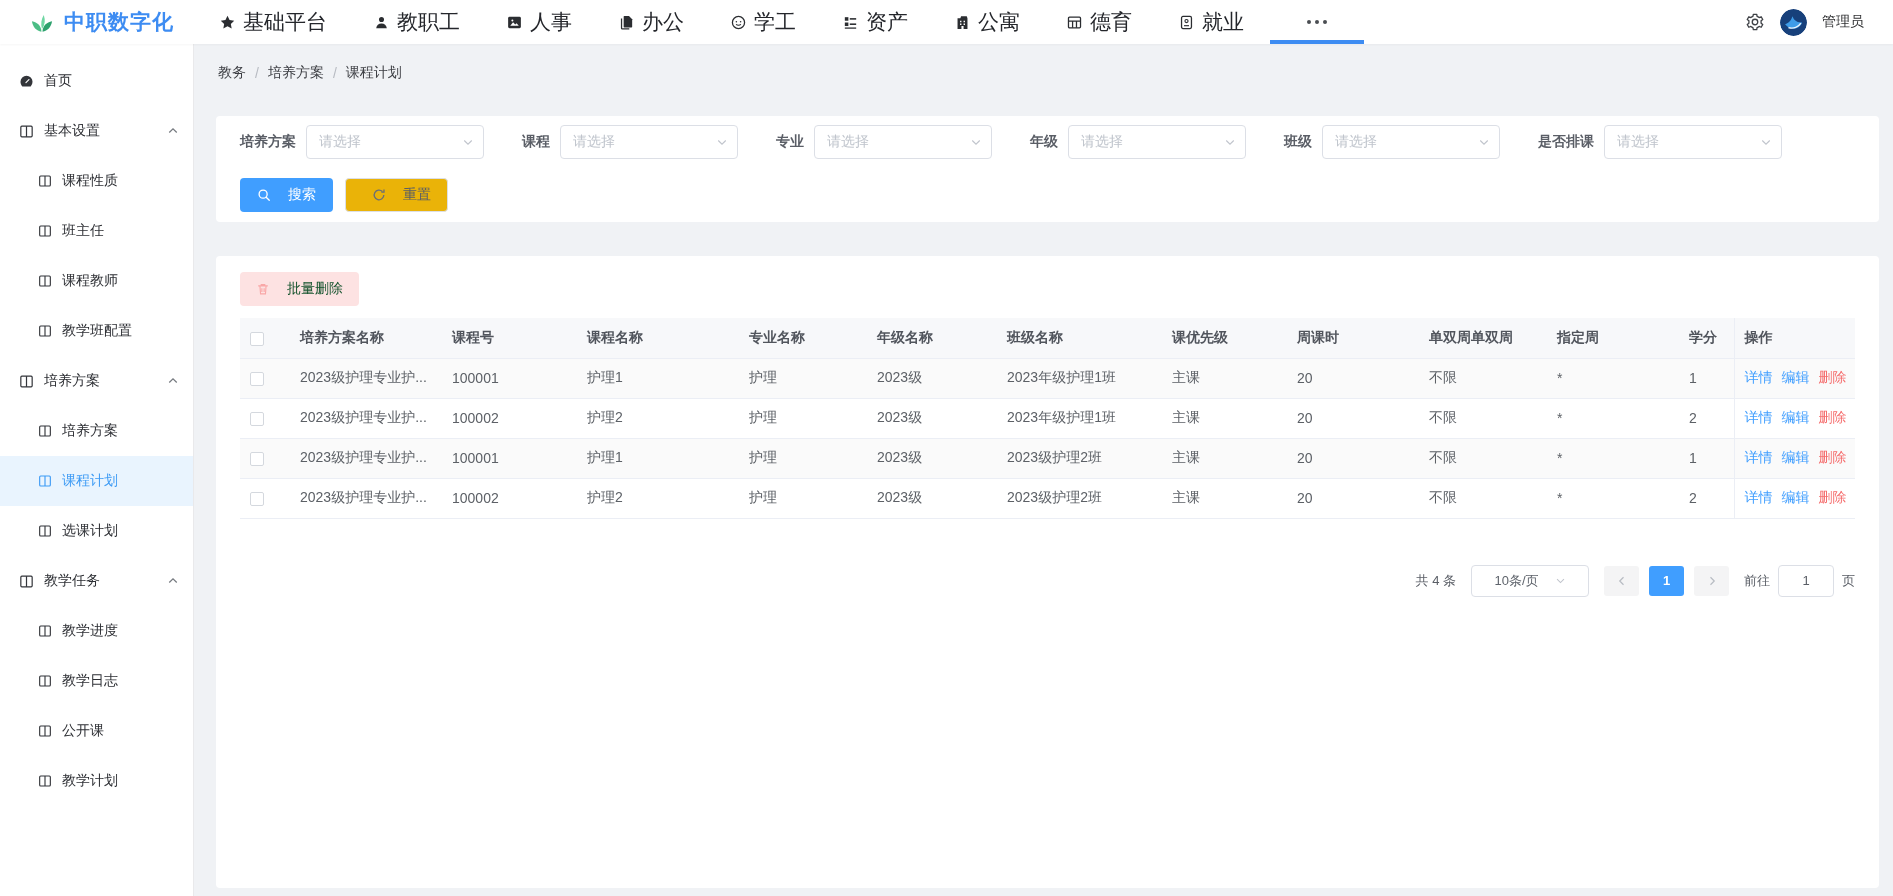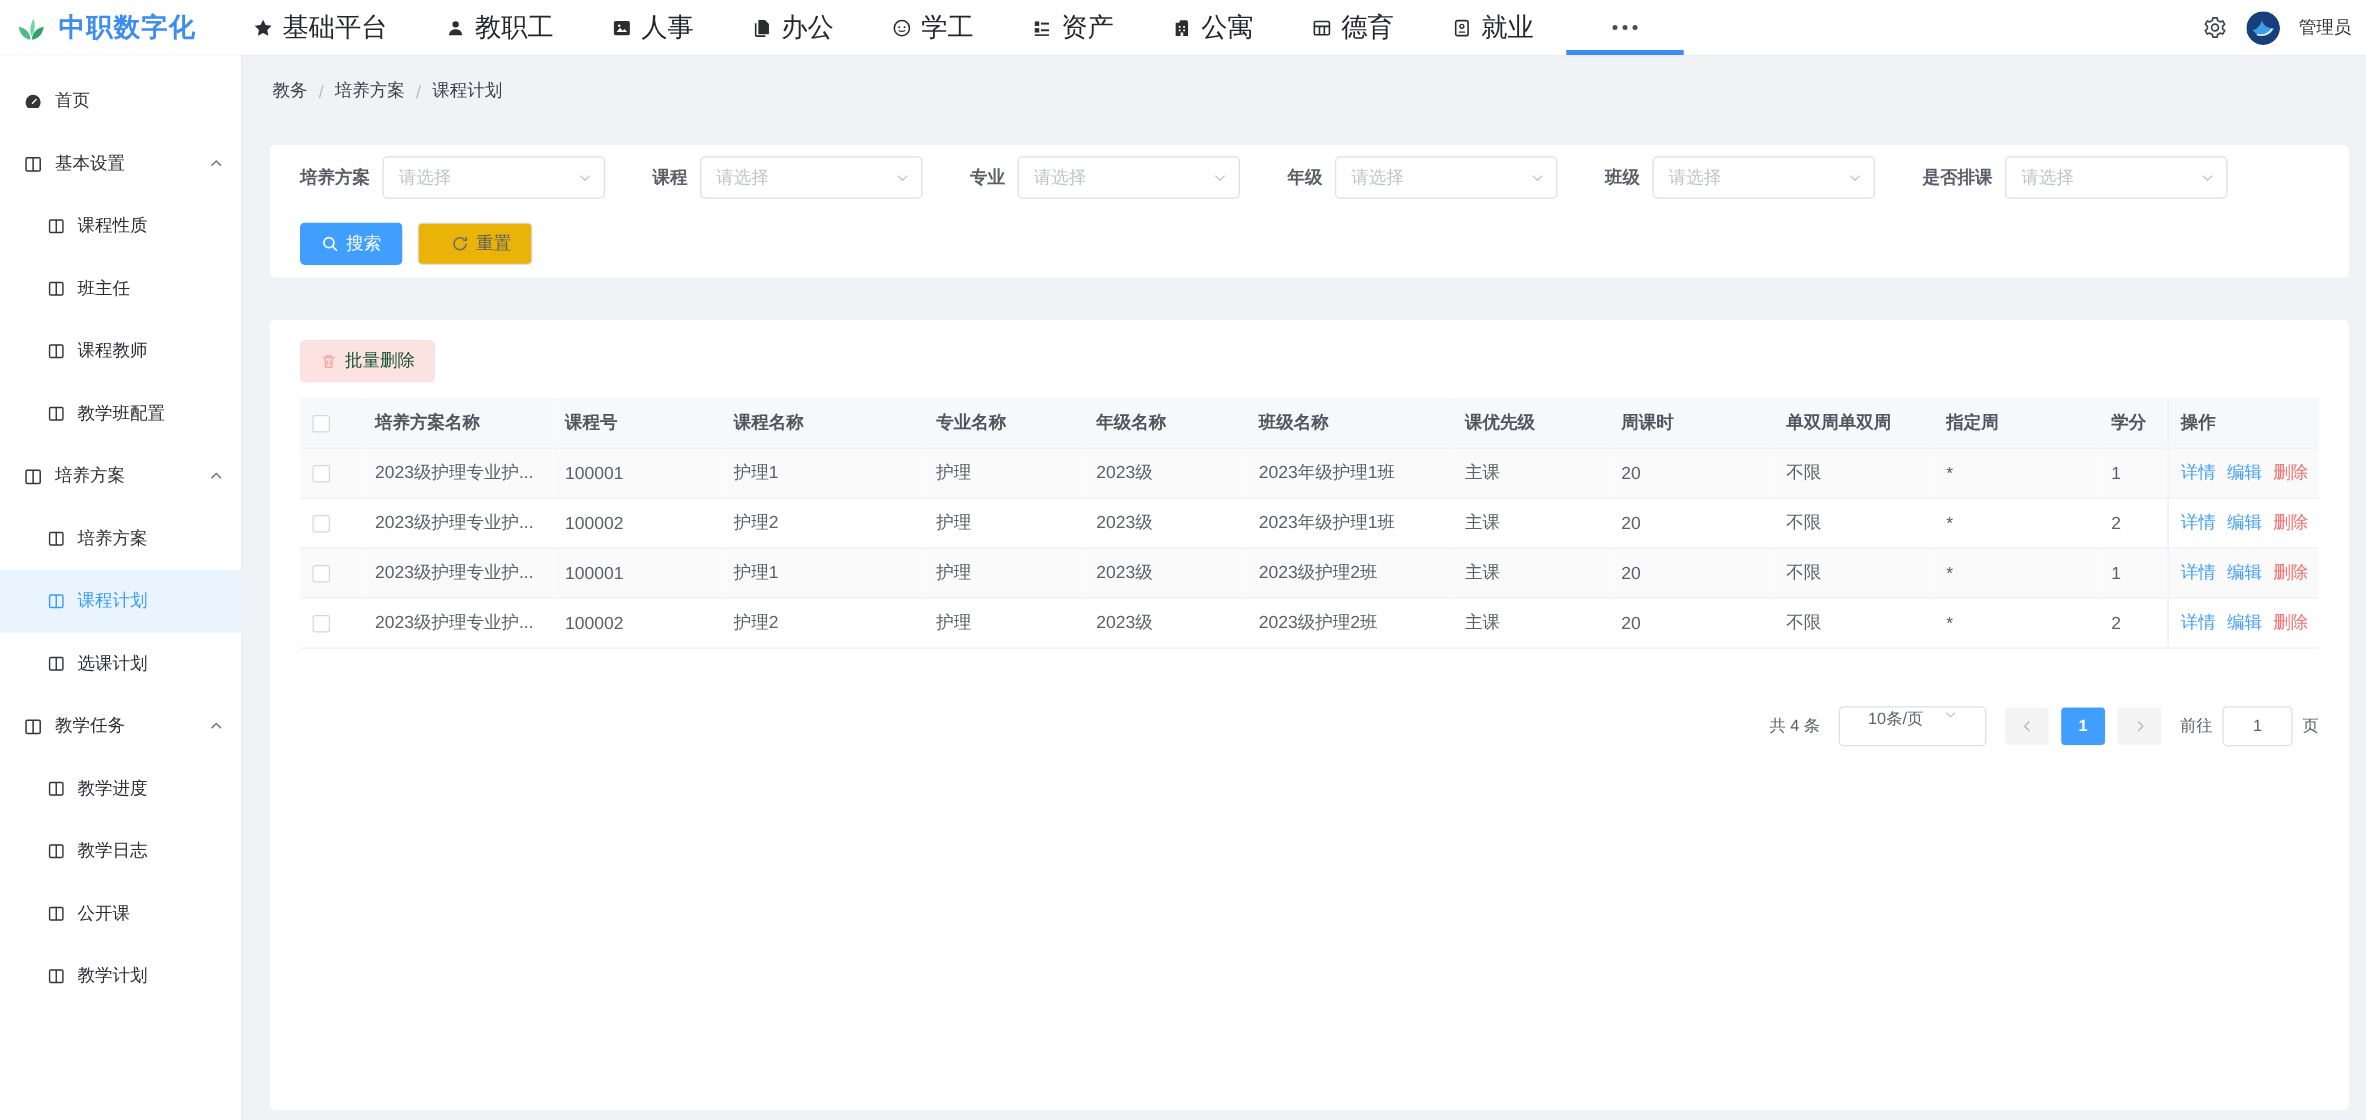--- a/index.html
+++ b/index.html
@@ -1,20 +1,20 @@
 <!DOCTYPE html>
 <html><head>
 <meta charset="utf-8">
 <style>
   * { margin:0; padding:0; box-sizing:border-box; }
   html,body { width:1893px; height:896px; overflow:hidden; }
   body { font-family:"Liberation Sans","DejaVu Sans",sans-serif; font-size:14px; color:#303133; background:#f0f2f5; }
 
   
-  .topbar { height:44px; background:#fff; display:flex; align-items:center; padding:0 12px; position:relative; z-index:5; box-shadow:0 1px 2px rgba(0,0,0,.04);font-family:Liberation Mono, monospace; }
+  .topbar { height:44px; background:#fff; display:flex; align-items:center; padding:0 29px; position:relative; z-index:5; box-shadow:0 1px 2px rgba(0,0,0,.04);font-family:Liberation Mono, monospace; }
   .brand { display:flex; align-items:center; gap:9px; margin-right:22px; }
   .brand-name { font-size:21px; font-weight:bold; color:#3d8cf2; letter-spacing:1px; white-space:nowrap; }
   .topnav { display:flex; align-items:stretch; height:44px; }
   .nav-item { display:flex; align-items:center; gap:7px; padding:0 23px; font-size:21px; color:#24262b; cursor:pointer; position:relative; white-space:nowrap; }
   .nav-item svg { flex:none; }
   .nav-more { padding:0 40px; }
   .nav-item.active::after { content:""; position:absolute; left:3px; right:3px; bottom:0; height:4px; background:#3d8cf2; }
   .dots { display:flex; gap:4px; }
   .dots i { width:4px; height:4px; border-radius:50%; background:#4a4d52; }
   .top-right { margin-left:auto; display:flex; align-items:center; gap:15px; }
@@ -36,39 +36,39 @@
   .breadcrumb { display:flex; align-items:center; gap:9px; font-size:14px; color:#3c3e43; margin-left:2px; }
   .bc-sep { color:#b7bbc2; }
 
   .filter-card { background:#fff; border-radius:4px; margin-top:34px; padding:9px 24px 10px; flex:none; }
   .filter-row { display:flex; align-items:center; gap:38px; }
   .filter-field { display:flex; align-items:center; }
   .filter-label { font-weight:bold; color:#5a5e66; margin-right:10px; white-space:nowrap; }
   .select-box { width:178px; height:34px; border:1px solid #dcdfe6; border-radius:4px; background:#fff; display:flex; align-items:center; justify-content:space-between; padding:0 9px 0 12px; cursor:pointer; }
   .placeholder { color:#bfc4cc; font-size:14px; }
   .filter-actions { margin-top:19px; display:flex; gap:12px; }
-  .btn { height:34px; border-radius:4px; display:inline-flex; align-items:center; gap:6px; padding:0 16px; font-size:14px; cursor:pointer; border:1px solid transparent; white-space:nowrap; }
+  .btn { height:34px; border-radius:4px; display:inline-flex; align-items:center; gap:17px; padding:0 16px; font-size:14px; cursor:pointer; border:1px solid transparent; white-space:nowrap; }
   .btn-primary { background:#409EFF; color:#fff; }
   .btn-plain { background:#eab308; border-color:#dcdfe6; color:#5a5e66;padding-left:26px; }
 
   .table-card { background:#fff; border-radius:4px; margin-top:34px; padding:16px 24px; flex:1; display:flex; flex-direction:column; overflow:hidden; }
   .btn-danger-disabled { background:#fde2e2; color:#14532d; border:none; cursor:not-allowed; align-self:flex-start; }
 
   table { width:100%; border-collapse:collapse; table-layout:fixed; margin-top:12px; font-size:14px; }
   thead th { background:#f7f8fa; font-weight:bold; color:#51555d; text-align:left; height:40px; padding:0 10px; border-bottom:1px solid #ebeef5; overflow:hidden; white-space:nowrap; }
   tbody td { height:40px; padding:0 10px; border-bottom:1px solid #ebeef5; color:#5c6066; overflow:hidden; white-space:nowrap; }
   tr.striped td { background:#fafafa; }
   .op-col { border-left:1px solid #ebeef5; }
   .checkbox { width:14px; height:14px; border:1px solid #d4d8de; border-radius:2px; background:#fff; display:inline-block; vertical-align:middle; cursor:pointer; }
   .lnk { margin-right:9px; cursor:pointer; text-decoration:none; }
   .lnk-blue { color:#409EFF; }
   .lnk-red { color:#F56C6C; }
 
   .pagination { display:flex; align-items:center; justify-content:flex-end; gap:15px; margin-top:46px; color:#5a5e66; font-size:13px; }
-  .page-size-select { width:118px; height:32px; border:1px solid #dcdfe6; border-radius:4px; display:flex; align-items:flex-start; justify-content:center; gap:16px; color:#5f646c; cursor:pointer; background:#fff; }
+  .page-size-select { width:118px; height:32px; border:1px solid #dcdfe6; border-radius:4px; display:flex; align-items:center; justify-content:center; gap:16px; color:#5f646c; cursor:pointer; background:#fff; }
   .pager { display:flex; align-items:center; gap:10px; }
   .page-btn { width:35px; height:30px; background:#f4f4f5; border-radius:3px; display:flex; align-items:center; justify-content:center; color:#b7bbc2; cursor:pointer; }
   .page-num-active { min-width:35px; height:30px; background:#409EFF; color:#fff; font-weight:bold; border-radius:3px; display:flex; align-items:center; justify-content:center; cursor:pointer; }
   .goto { display:flex; align-items:center; gap:8px; }
   .goto-input { width:56px; height:32px; border:1px solid #dcdfe6; border-radius:4px; text-align:center; color:#5a5e66; font-size:13px; font-family:inherit; outline:none; }
 </style>
 </head>
 <body>
 
 <header class="topbar">

